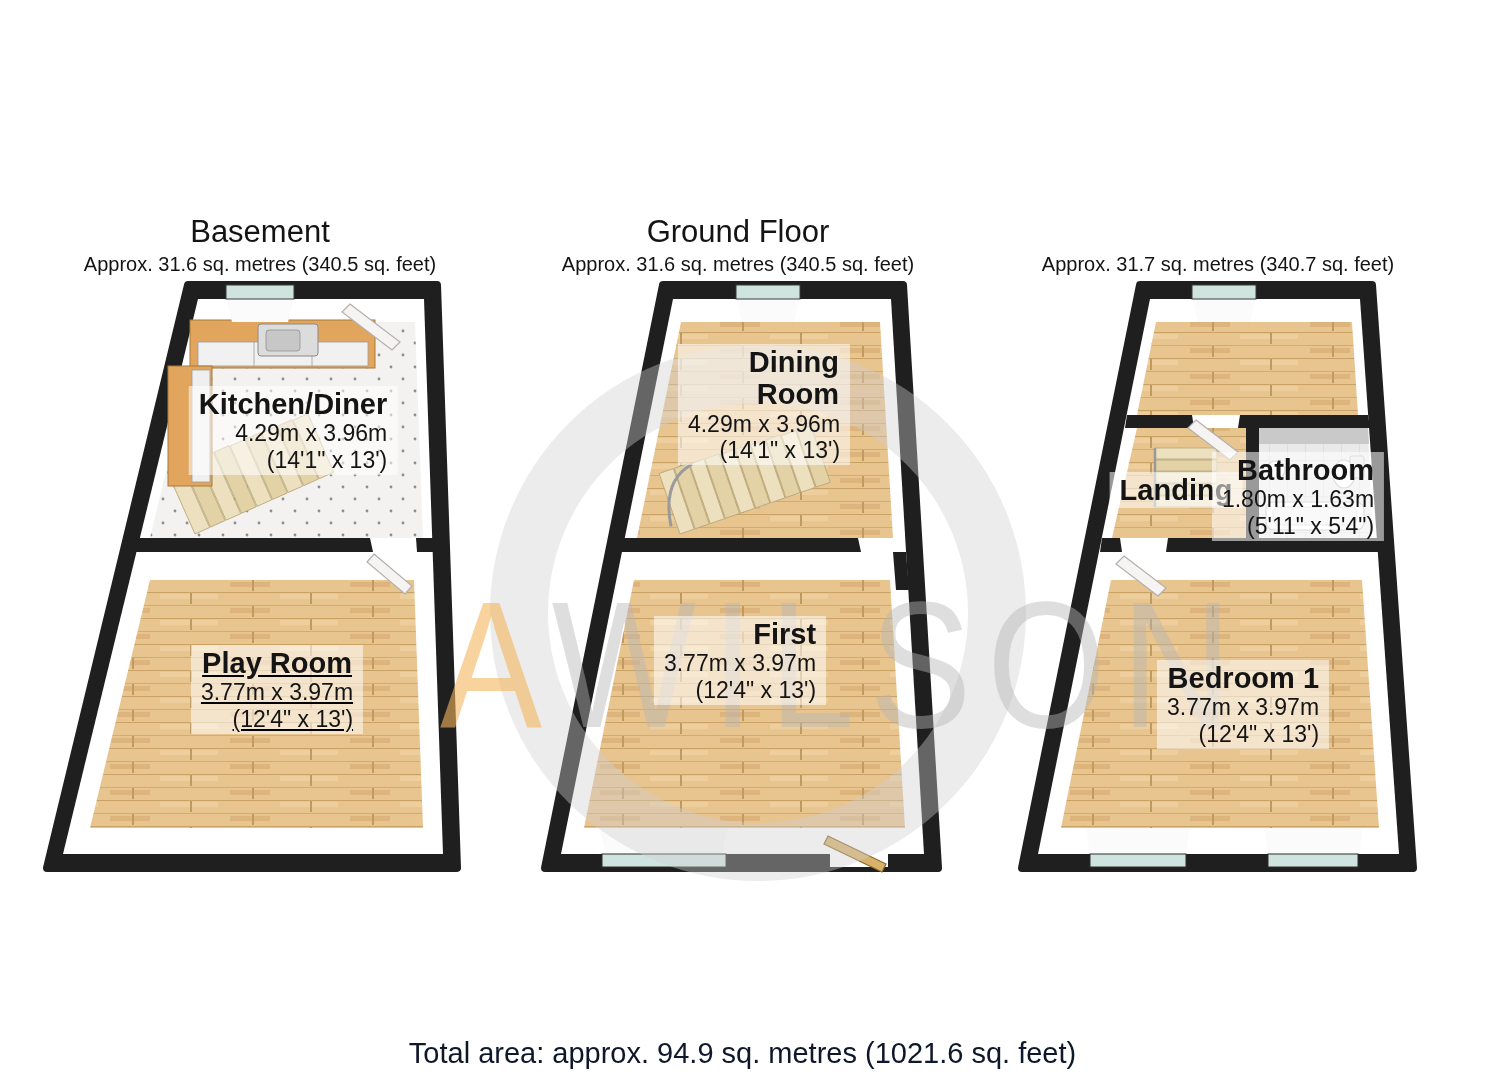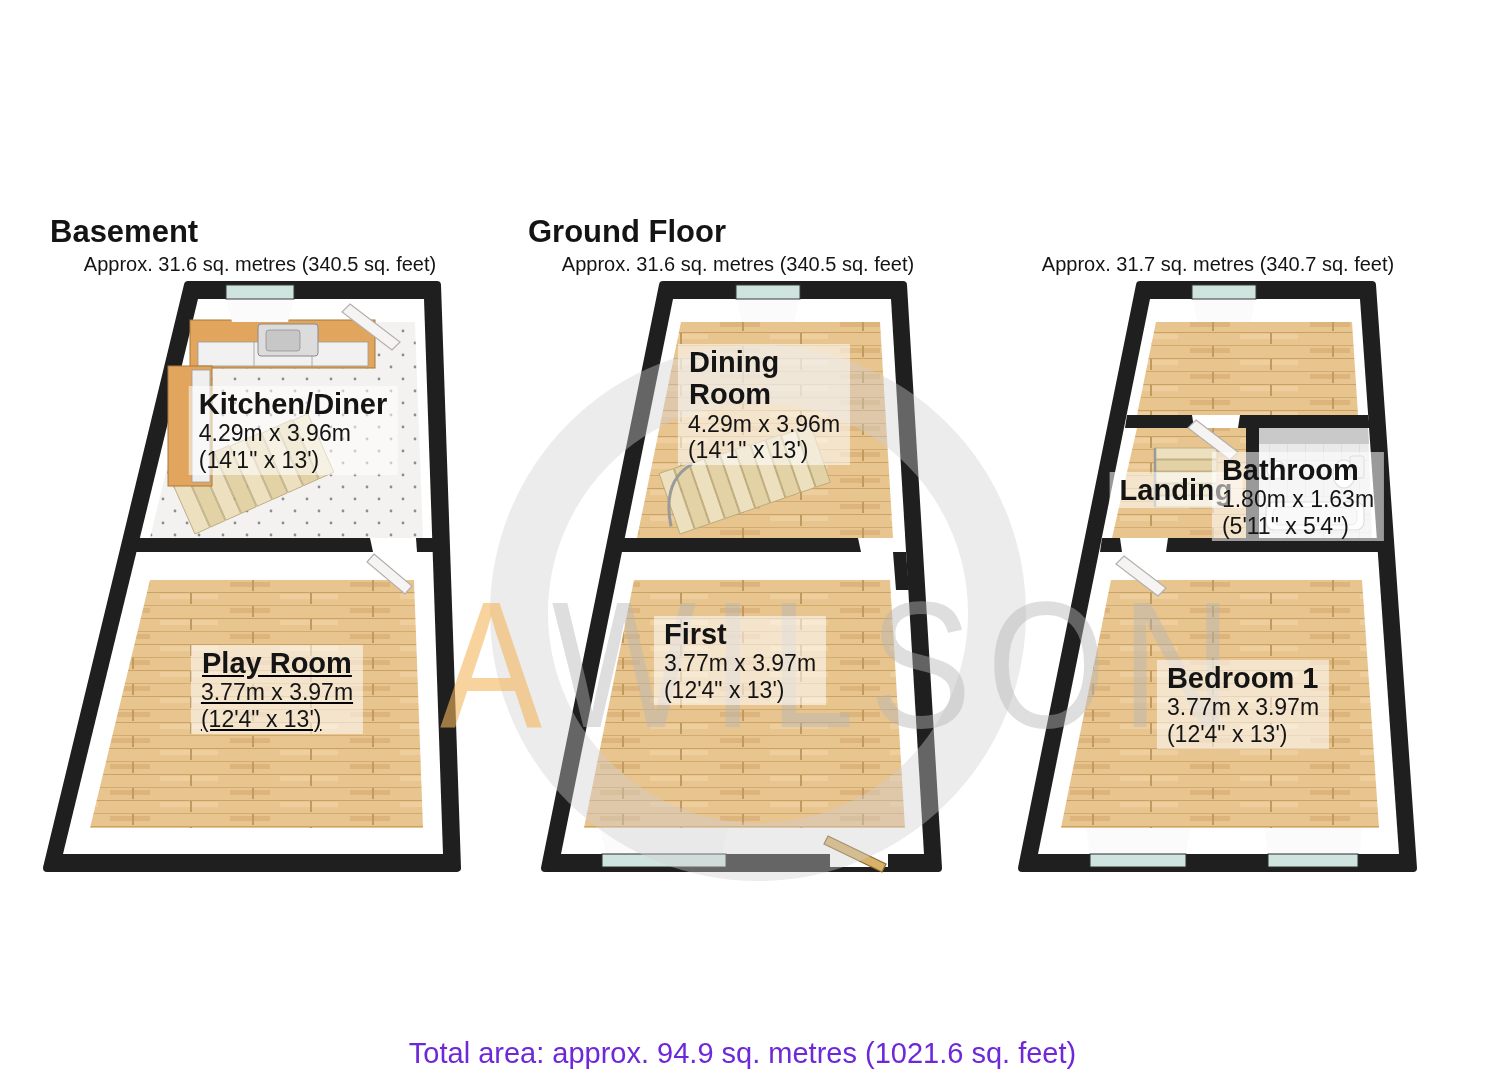--- a/index.html
+++ b/index.html
@@ -1,52 +1,52 @@
 <!DOCTYPE html>
 <html><head>
 <meta charset="utf-8">
 <style>
   html,body{margin:0;padding:0;background:#ffffff;}
   body{font-family:"Liberation Sans","DejaVu Sans",sans-serif;}
   .canvas{position:relative;width:1485px;height:1080px;background:#ffffff;overflow:hidden;}
 
   
-  .floor-title{position:absolute;text-align:left;font-weight:bold;font-size:31px;color:#141414;z-index:6;width:420px;}
+  .floor-title{position:absolute;text-align:center;font-weight:normal;font-size:31px;color:#141414;z-index:6;width:420px;}
   .floor-sub{position:absolute;text-align:center;font-size:20px;color:#141414;z-index:6;width:420px;}
   .t-basement{left:50px;top:214px;}  .s-basement{left:50px;top:253px;}
   .t-ground{left:528px;top:214px;}   .s-ground{left:528px;top:253px;}
   .t-first{left:1008px;top:214px;}   .s-first{left:1008px;top:253px;}
 
   
   .plan{position:absolute;z-index:1;}
   #plan-basement{left:40px;top:280px;}
   #plan-ground{left:530px;top:280px;}
   #plan-first{left:1000px;top:280px;}
 
   
   .wm-ring{position:absolute;left:490px;top:345px;width:420px;height:420px;border:58px solid rgba(208,208,208,0.40);border-radius:50%;z-index:4;pointer-events:none;}
   .wm-brand{position:absolute;left:440px;top:575px;font-size:180px;font-weight:normal;letter-spacing:18px;color:rgba(182,182,182,0.45);z-index:4;transform:scaleX(0.85);transform-origin:left;white-space:nowrap;pointer-events:none;line-height:1;}
   .wm-brand .wm-a{color:rgba(243,181,92,0.60);}
   .wm-estates{position:absolute;left:790px;top:700px;font-size:82px;letter-spacing:4px;color:rgba(247,198,120,0.80);z-index:4;pointer-events:none;line-height:1;}
 
   
-  .room-label{position:absolute;z-index:6;transform:translateX(-50%);text-align:left;background:rgba(255,255,255,0.55);padding:2px 10px;}
+  .room-label{position:absolute;z-index:6;transform:translateX(-50%);text-align:right;background:rgba(255,255,255,0.55);padding:2px 10px;}
   .room-name{font-weight:bold;font-size:29px;line-height:1.12;color:#141414;white-space:nowrap;}
   .wrap .room-name{white-space:normal;width:150px;margin:0 auto;}
   .room-dims{font-size:23px;line-height:1.14;color:#141414;white-space:nowrap;}
   .lbl-kitchen{left:293px;top:386px;}
   .lbl-play{left:277px;top:645px;text-decoration:underline;}
   .lbl-dining{left:764px;top:344px;}
   .lbl-lounge{left:740px;top:616px;}
   .lbl-bed2{left:1253px;top:332px;}
   .lbl-landing{left:1176px;top:472px;}
   .lbl-bath{left:1298px;top:452px;}
   .lbl-bed1{left:1243px;top:660px;}
 
-  .total-area{position:absolute;left:0;top:1037px;width:1485px;text-align:center;font-size:29px;color:#6d28d9;z-index:6;}
+  .total-area{position:absolute;left:0;top:1037px;width:1485px;text-align:center;font-size:29px;color:#0f172a;z-index:6;}
 </style>
 </head>
 <body>
 
 <div class="canvas">
 
   <div class="wm-ring"></div>
   <div class="wm-brand"><span class="wm-a">A</span><span>WILSON</span></div>
 
   <div class="floor-title t-basement">Basement</div>

